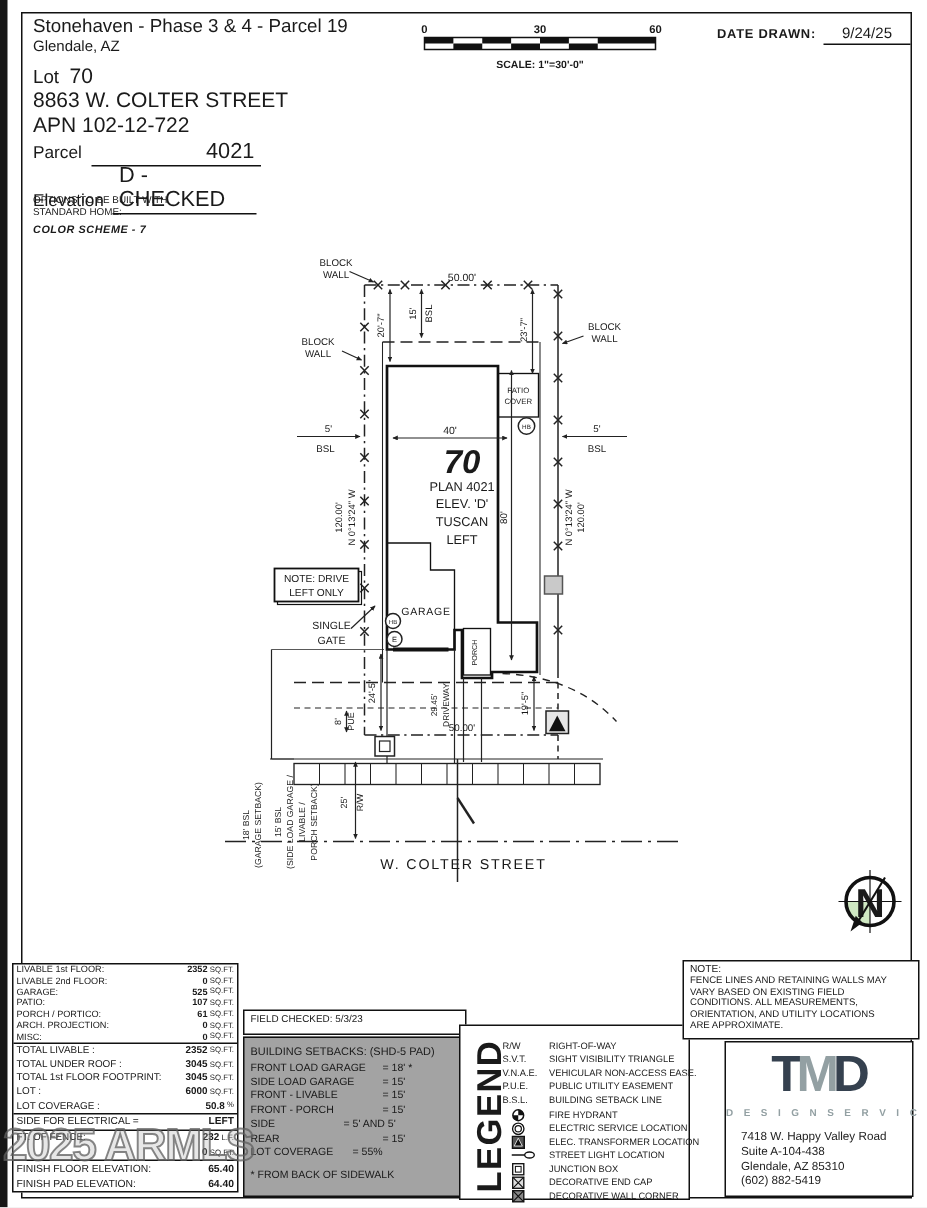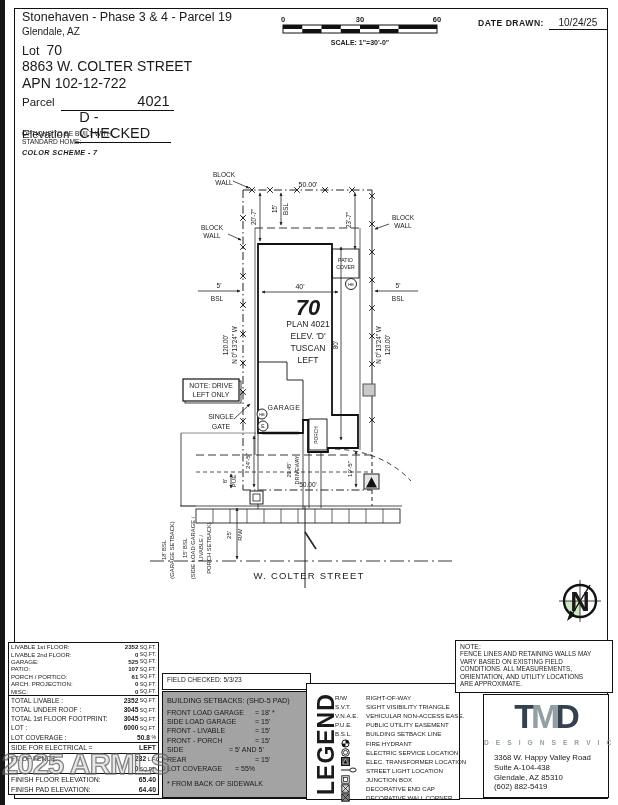--- a/index.html
+++ b/index.html
@@ -130,21 +130,21 @@
       <rect x="86" y="13" width="19.25" height="4" fill="#111"></rect>
       <rect x="124.5" y="13" width="38.5" height="4" fill="#111"></rect>
       <rect x="28.25" y="17" width="19.25" height="4" fill="#111"></rect>
       <rect x="66.75" y="17" width="19.25" height="4" fill="#111"></rect>
       <rect x="105.25" y="17" width="19.25" height="4" fill="#111"></rect>
     </g>
     <text x="86" y="33" font-size="7" font-weight="bold" text-anchor="middle">SCALE: 1"=30'-0"</text>
   </svg>
 
   <div id="date" class="abs">
-    <span class="lbl">DATE DRAWN:</span><span class="val">10/24/25</span>
+    <span class="lbl">DATE DRAWN:</span><span class="val">9/24/25</span>
   </div>
 
   <svg class="abs" style="left:130px;top:160px;" width="340" height="480" viewBox="130 160 340 480">
     <defs>
       <path id="xm" d="M-2.8,-2.8L2.8,2.8M-2.8,2.8L2.8,-2.8" stroke="#222" stroke-width="1"></path>
       <marker id="ma" markerWidth="6" markerHeight="6" refX="4" refY="2" orient="auto-start-reverse">
         <path d="M0,0 L4.5,2 L0,4 Z" fill="#222"></path>
       </marker>
     </defs>
 
@@ -571,19 +571,19 @@
     <div class="l">VARY BASED ON EXISTING FIELD</div>
     <div class="l">CONDITIONS.  ALL MEASUREMENTS,</div>
     <div class="l">ORIENTATION, AND UTILITY LOCATIONS</div>
     <div class="l">ARE APPROXIMATE.</div>
   </div>
 
   <div id="firm" class="abs">
     <div id="logo"><span class="t">T</span><span class="m">M</span><span class="d">D</span></div>
     <div id="tagline">D E S I G N   S E R V I C E S</div>
     <div id="firmaddr">
-      <div>3368 W. Happy Valley Road</div>
+      <div>7418 W. Happy Valley Road</div>
       <div>Suite A-104-438</div>
       <div>Glendale, AZ 85310</div>
       <div>(602) 882-5419</div>
     </div>
   </div>
 </div>
 
 </body></html>

